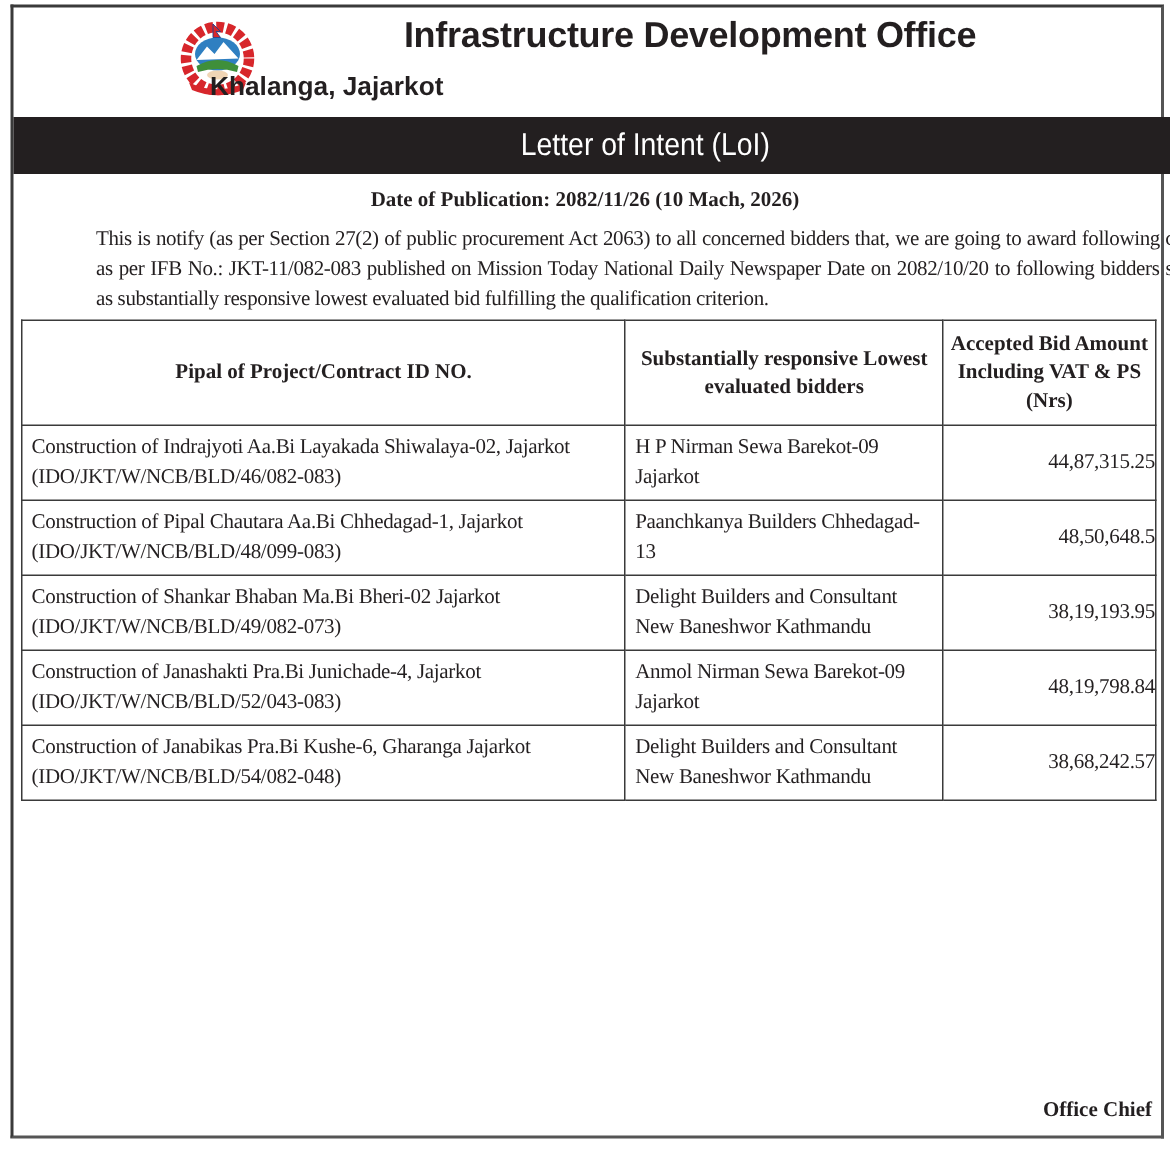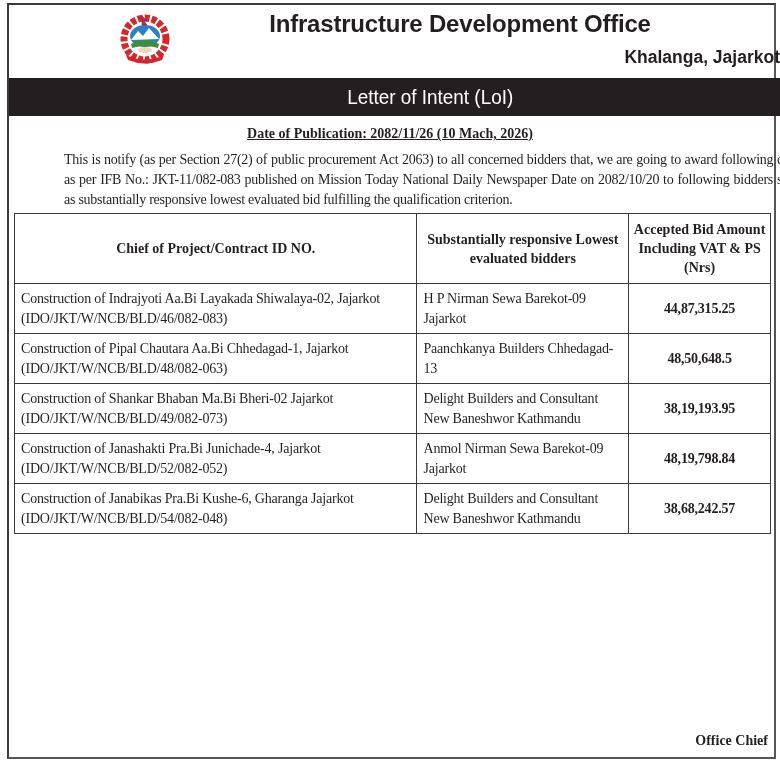--- a/index.html
+++ b/index.html
@@ -9,51 +9,51 @@
     border:2px solid #3a3a3a; border-right-color:#555; border-bottom-color:#555;
     box-sizing:border-box;
   }
   .emblem { position:absolute; left:118px; top:14px; width:54px; height:52px; }
   .org-title {
     position:absolute; left:140px; right:0; top:10px; text-align:center;
     font-family:"Liberation Sans", sans-serif; font-weight:bold; font-size:24px; color:#231f20;
     letter-spacing:-0.2px;
   }
   .org-sub {
-    position:absolute; left:140px; right:0; top:47px; text-align:right;
+    position:absolute; left:140px; right:0; top:47px; text-align:left;
     font-family:"Liberation Sans", sans-serif; font-weight:bold; font-size:17.5px; color:#231f20;
   }
   .banner {
     position:absolute; left:9px; top:78px; width:766px; height:38px; background:#231f20;
     color:#ffffff; text-align:center; line-height:38px;
     font-family:"Liberation Sans", sans-serif; font-weight:normal; font-size:21px;
     transform-origin:center;
     padding-left:38px;
   }
   .banner span { display:inline-block; transform:scaleX(0.9); }
   .pubdate {
     position:absolute; left:0; right:0; top:126px; text-align:center;
-    font-family:"Liberation Serif", serif; font-weight:bold; font-size:14px;text-decoration:underline;
+    font-family:"Liberation Serif", serif; font-weight:bold; font-size:14px;
   }
   .notice {
     position:absolute; left:28px; width:756px; top:150px;
     font-family:Liberation Serif, serif; font-size:14px; line-height:20px;
     text-align:justify; letter-spacing:-0.25px;margin-left:36px;
   }
   table.lol {
     position:absolute; left:14px; top:213px; width:757px;
     border-collapse:collapse; font-family:"Liberation Serif", serif; font-size:14px;
     color:#231f20;
   }
   table.lol th, table.lol td { border:1px solid #3a3a3a; vertical-align:middle; }
   table.lol th {
     font-weight:bold; text-align:center; line-height:19px; height:69px; padding:0 4px;
   }
   table.lol td { line-height:20px; padding:4px 5px 4px 6px; height:41px; letter-spacing:-0.2px; }
-  table.lol td.amt { text-align:center; padding:0;font-weight:bold; }
+  table.lol td.amt { text-align:right; padding:0; }
   col.c1 { width:403px; } col.c2 { width:212px; } col.c3 { width:142px; }
   .signature {
     position:absolute; right:12px; top:733px;
     font-family:"Liberation Serif", serif; font-weight:bold; font-size:14px;
   }
 </style>
 </head>
 <body>
 
 <div class="frame"></div>
@@ -86,43 +86,43 @@
 <div class="notice">This is notify (as per Section 27(2) of public procurement Act 2063) to all concerned bidders that, we are going to award following contract as per IFB No.: JKT-11/082-083 published on Mission Today National Daily Newspaper Date on 2082/10/20 to following bidders selected as substantially responsive lowest evaluated bid fulfilling the qualification criterion.</div>
 
 <table class="lol">
   <colgroup>
       <col class="c1">
       <col class="c2">
       <col class="c3">
     </colgroup>
   <thead>
     <tr>
-      <th>Chief of Project/Contract ID NO.</th>
+      <th>Pipal of Project/Contract ID NO.</th>
       <th>Substantially responsive Lowest evaluated bidders</th>
       <th>Accepted Bid Amount Including VAT &amp; PS (Nrs)</th>
     </tr>
   </thead>
   <tbody>
     <tr>
       <td>Construction of Indrajyoti Aa.Bi Layakada Shiwalaya-02, Jajarkot (IDO/JKT/W/NCB/BLD/46/082-083)</td>
       <td>H P Nirman Sewa Barekot-09 Jajarkot</td>
       <td class="amt">44,87,315.25</td>
     </tr>
     <tr>
-      <td>Construction of Pipal Chautara Aa.Bi Chhedagad-1, Jajarkot (IDO/JKT/W/NCB/BLD/48/082-063)</td>
+      <td>Construction of Pipal Chautara Aa.Bi Chhedagad-1, Jajarkot (IDO/JKT/W/NCB/BLD/48/099-083)</td>
       <td>Paanchkanya Builders Chhedagad-13</td>
       <td class="amt">48,50,648.5</td>
     </tr>
     <tr>
       <td>Construction of Shankar Bhaban Ma.Bi Bheri-02 Jajarkot (IDO/JKT/W/NCB/BLD/49/082-073)</td>
       <td>Delight Builders and Consultant New Baneshwor Kathmandu</td>
       <td class="amt">38,19,193.95</td>
     </tr>
     <tr>
-      <td>Construction of Janashakti Pra.Bi Junichade-4, Jajarkot (IDO/JKT/W/NCB/BLD/52/082-052)</td>
+      <td>Construction of Janashakti Pra.Bi Junichade-4, Jajarkot (IDO/JKT/W/NCB/BLD/52/043-083)</td>
       <td>Anmol Nirman Sewa Barekot-09 Jajarkot</td>
       <td class="amt">48,19,798.84</td>
     </tr>
     <tr>
       <td>Construction of Janabikas Pra.Bi Kushe-6, Gharanga Jajarkot (IDO/JKT/W/NCB/BLD/54/082-048)</td>
       <td>Delight Builders and Consultant New Baneshwor Kathmandu</td>
       <td class="amt">38,68,242.57</td>
     </tr>
   </tbody>
 </table>

